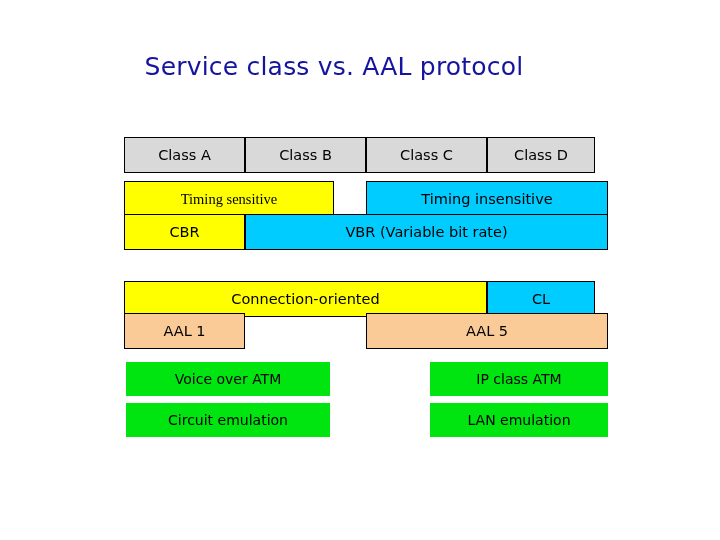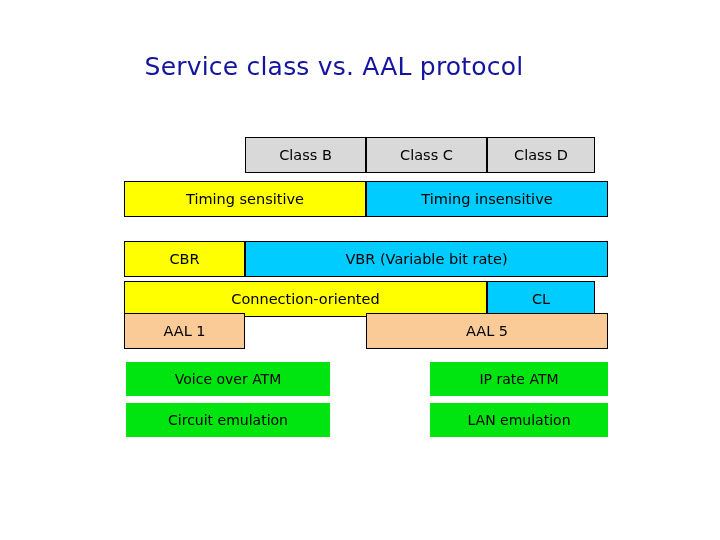--- a/index.html
+++ b/index.html
@@ -38,21 +38,21 @@
   }
   .row {
     position: absolute;
     left: 0;
     height: 36px;
     width: 484px;
     box-sizing: border-box;
   }
   .row-gap0 { top: 0px; }
   .row-gap1 { top: 44px; }
-  .row-gap2 { top: 104px; }
+  .row-gap2 { top: 77px; }
   .row-gap3 { top: 144px; }
   .row-gap4 { top: 176px; }
   .row-gap5 { top: 225px; }
   .row-gap6 { top: 266px; }
 
   .cell {
     position: absolute;
     top: 0;
     height: 36px;
     box-sizing: border-box;
@@ -63,21 +63,21 @@
     color: #000000;
     white-space: nowrap;
     border: 1px solid #000000;
   }
 
   
   .c0 { left: 0px;   width: 121px; }
   .c1 { left: 121px; width: 121px; }
   .c2 { left: 242px; width: 121px; }
   .c3 { left: 363px; width: 108px; }
-  .c01 { left: 0px;   width: 242px; }
+  .c01 { left: 0px;   width: 210px; font-family: Liberation Serif, serif; }
   .c23 { left: 242px; width: 242px; }
   .c123 { left: 121px; width: 363px; }
   .c012 { left: 0px;  width: 363px; }
 
   .fill-gray  { background: #d9d9d9; }
   .fill-yellow{ background: #ffff00; }
   .fill-cyan  { background: #00ccff; }
   .fill-peach { background: #fbcb97; }
 
   
@@ -100,20 +100,21 @@
 </head>
 <body>
 
 <div id="slide">
 
   <div id="slide-title">Service class vs. AAL protocol</div>
 
   <div class="table-area">
 
     <div class="row row-gap0">
+      <div class="cell c0 fill-gray">Class A</div>
       <div class="cell c1 fill-gray">Class B</div>
       <div class="cell c2 fill-gray">Class C</div>
       <div class="cell c3 fill-gray">Class D</div>
     </div>
 
     <div class="row row-gap1">
       <div class="cell c01 fill-yellow">Timing sensitive</div>
       <div class="cell c23 fill-cyan">Timing insensitive</div>
     </div>
 
@@ -127,21 +128,21 @@
       <div class="cell c3 fill-cyan">CL</div>
     </div>
 
     <div class="row row-gap4">
       <div class="cell c0 fill-peach">AAL 1</div>
       <div class="cell c23 fill-peach">AAL 5</div>
     </div>
 
     <div class="row row-gap5">
       <div class="gbox gleft">Voice over ATM</div>
-      <div class="gbox gright">IP rate ATM</div>
+      <div class="gbox gright">IP class ATM</div>
     </div>
 
     <div class="row row-gap6">
       <div class="gbox gleft">Circuit emulation</div>
       <div class="gbox gright">LAN emulation</div>
     </div>
 
   </div>
 </div>
 

